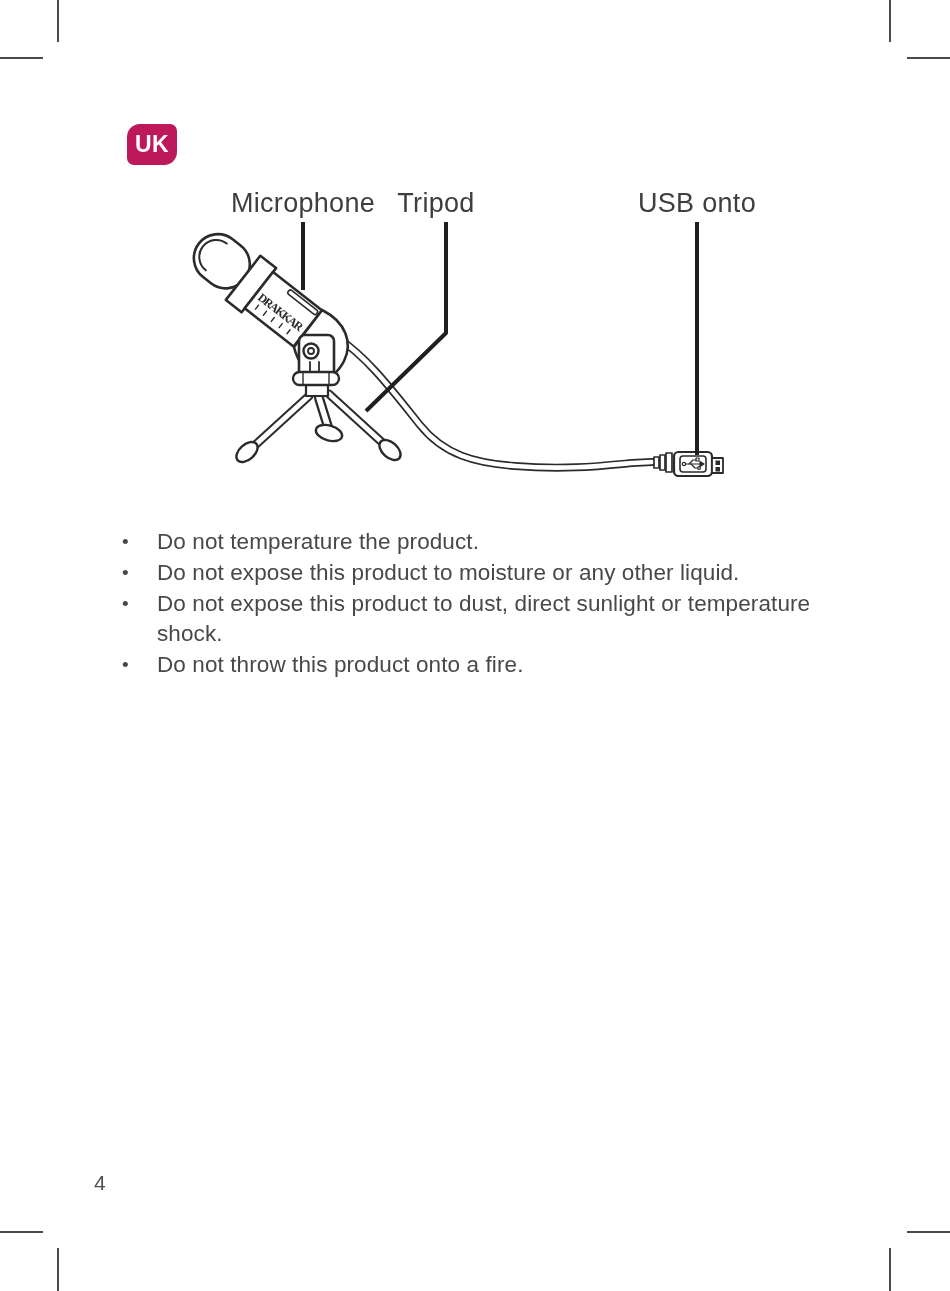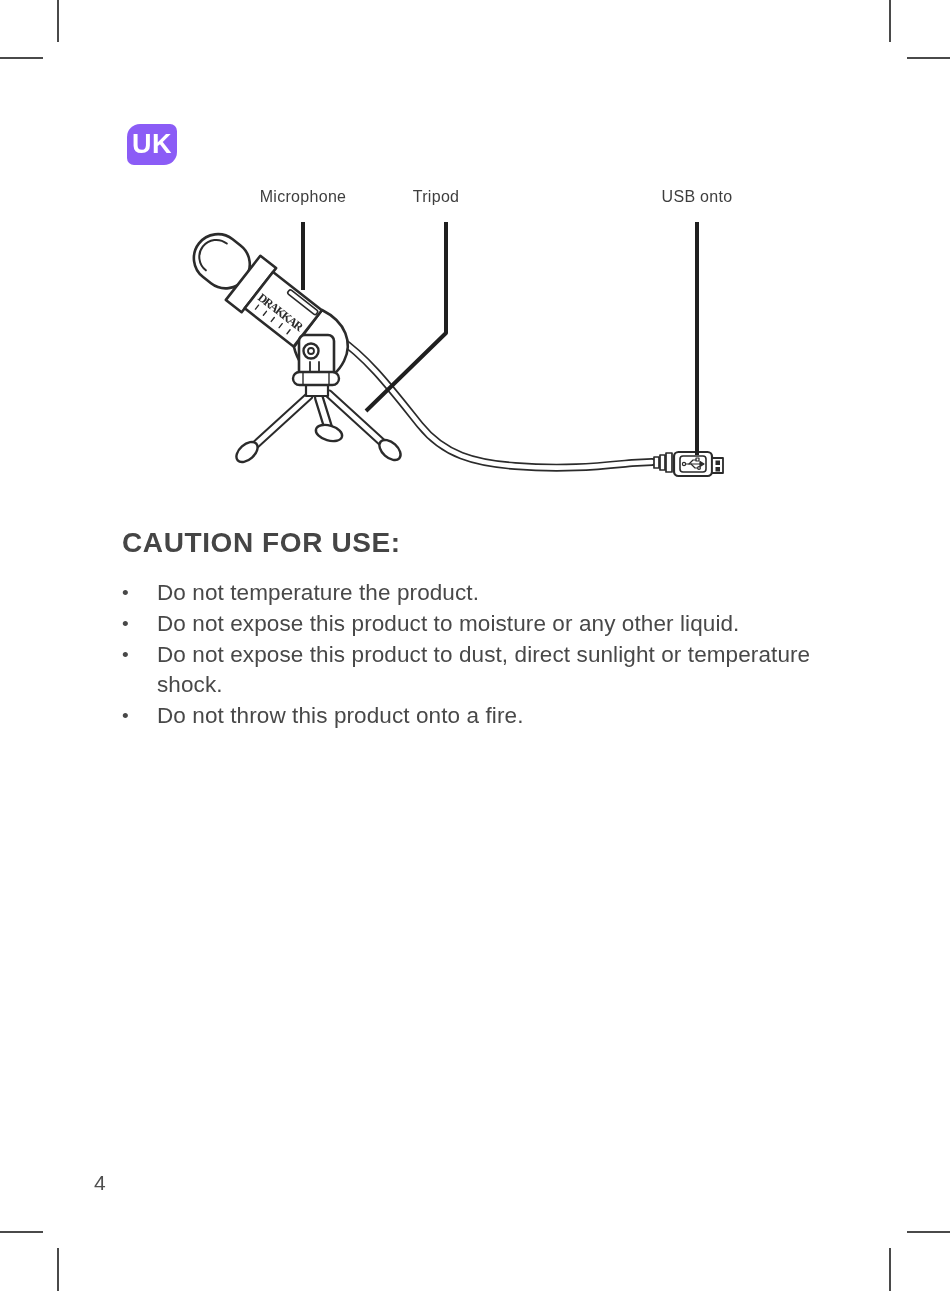--- a/index.html
+++ b/index.html
@@ -20,31 +20,31 @@
   .crop.tr-h { left: 907px; top: 57px;    width: 43px; height: 2px;  }
   .crop.bl-h { left: 0;     top: 1231px;  width: 43px; height: 2px;  }
   .crop.bl-v { left: 57px;  top: 1248px;  width: 2px;  height: 43px; }
   .crop.br-h { left: 907px; top: 1231px;  width: 43px; height: 2px;  }
   .crop.br-v { left: 889px; top: 1248px;  width: 2px;  height: 43px; }
 
   
   .uk-badge {
     position: absolute; left: 127px; top: 124px;
     width: 50px; height: 41px;
-    background: #8b5cf6;
+    background: #be185d;
     border-radius: 13px 7px 13px 7px;
     display: flex; align-items: center; justify-content: center;
-    color: #ffffff; font-weight: bold; font-size: 27px; letter-spacing: 0.5px;
+    color: #ffffff; font-weight: bold; font-size: 23px; letter-spacing: 0.5px;
   }
 
   
   .fig-label {
     position: absolute; top: 188px;
     transform: translateX(-50%);
-    font-size: 16px; color: #3e3e3e; letter-spacing: 0.3px;
+    font-size: 27px; color: #3e3e3e; letter-spacing: 0.3px;
     white-space: nowrap;
   }
   .fig-label.l-mic { left: 303px; }
   .fig-label.l-tri { left: 436px; text-align: right; }
   .fig-label.l-usb { left: 697px; }
 
   
   .figure-svg { position: absolute; left: 0; top: 0; }
 
   
@@ -154,21 +154,20 @@
   </g>
 
   <g stroke="#1f1f1f" stroke-width="4" stroke-linecap="butt">
     <path d="M 303,222 V 290"></path>
     <path d="M 446,222 V 333 L 366,411"></path>
     <path d="M 697,222 V 455"></path>
   </g>
 </svg>
 
 <div class="caution">
-  <h2>CAUTION FOR USE:</h2>
   <ul>
     <li>
       <span class="bullet">•</span>
       <span class="item-text">Do not temperature the product.</span>
     </li>
     <li>
       <span class="bullet">•</span>
       <span class="item-text">Do not expose this product to moisture or any other liquid.</span>
     </li>
     <li>

